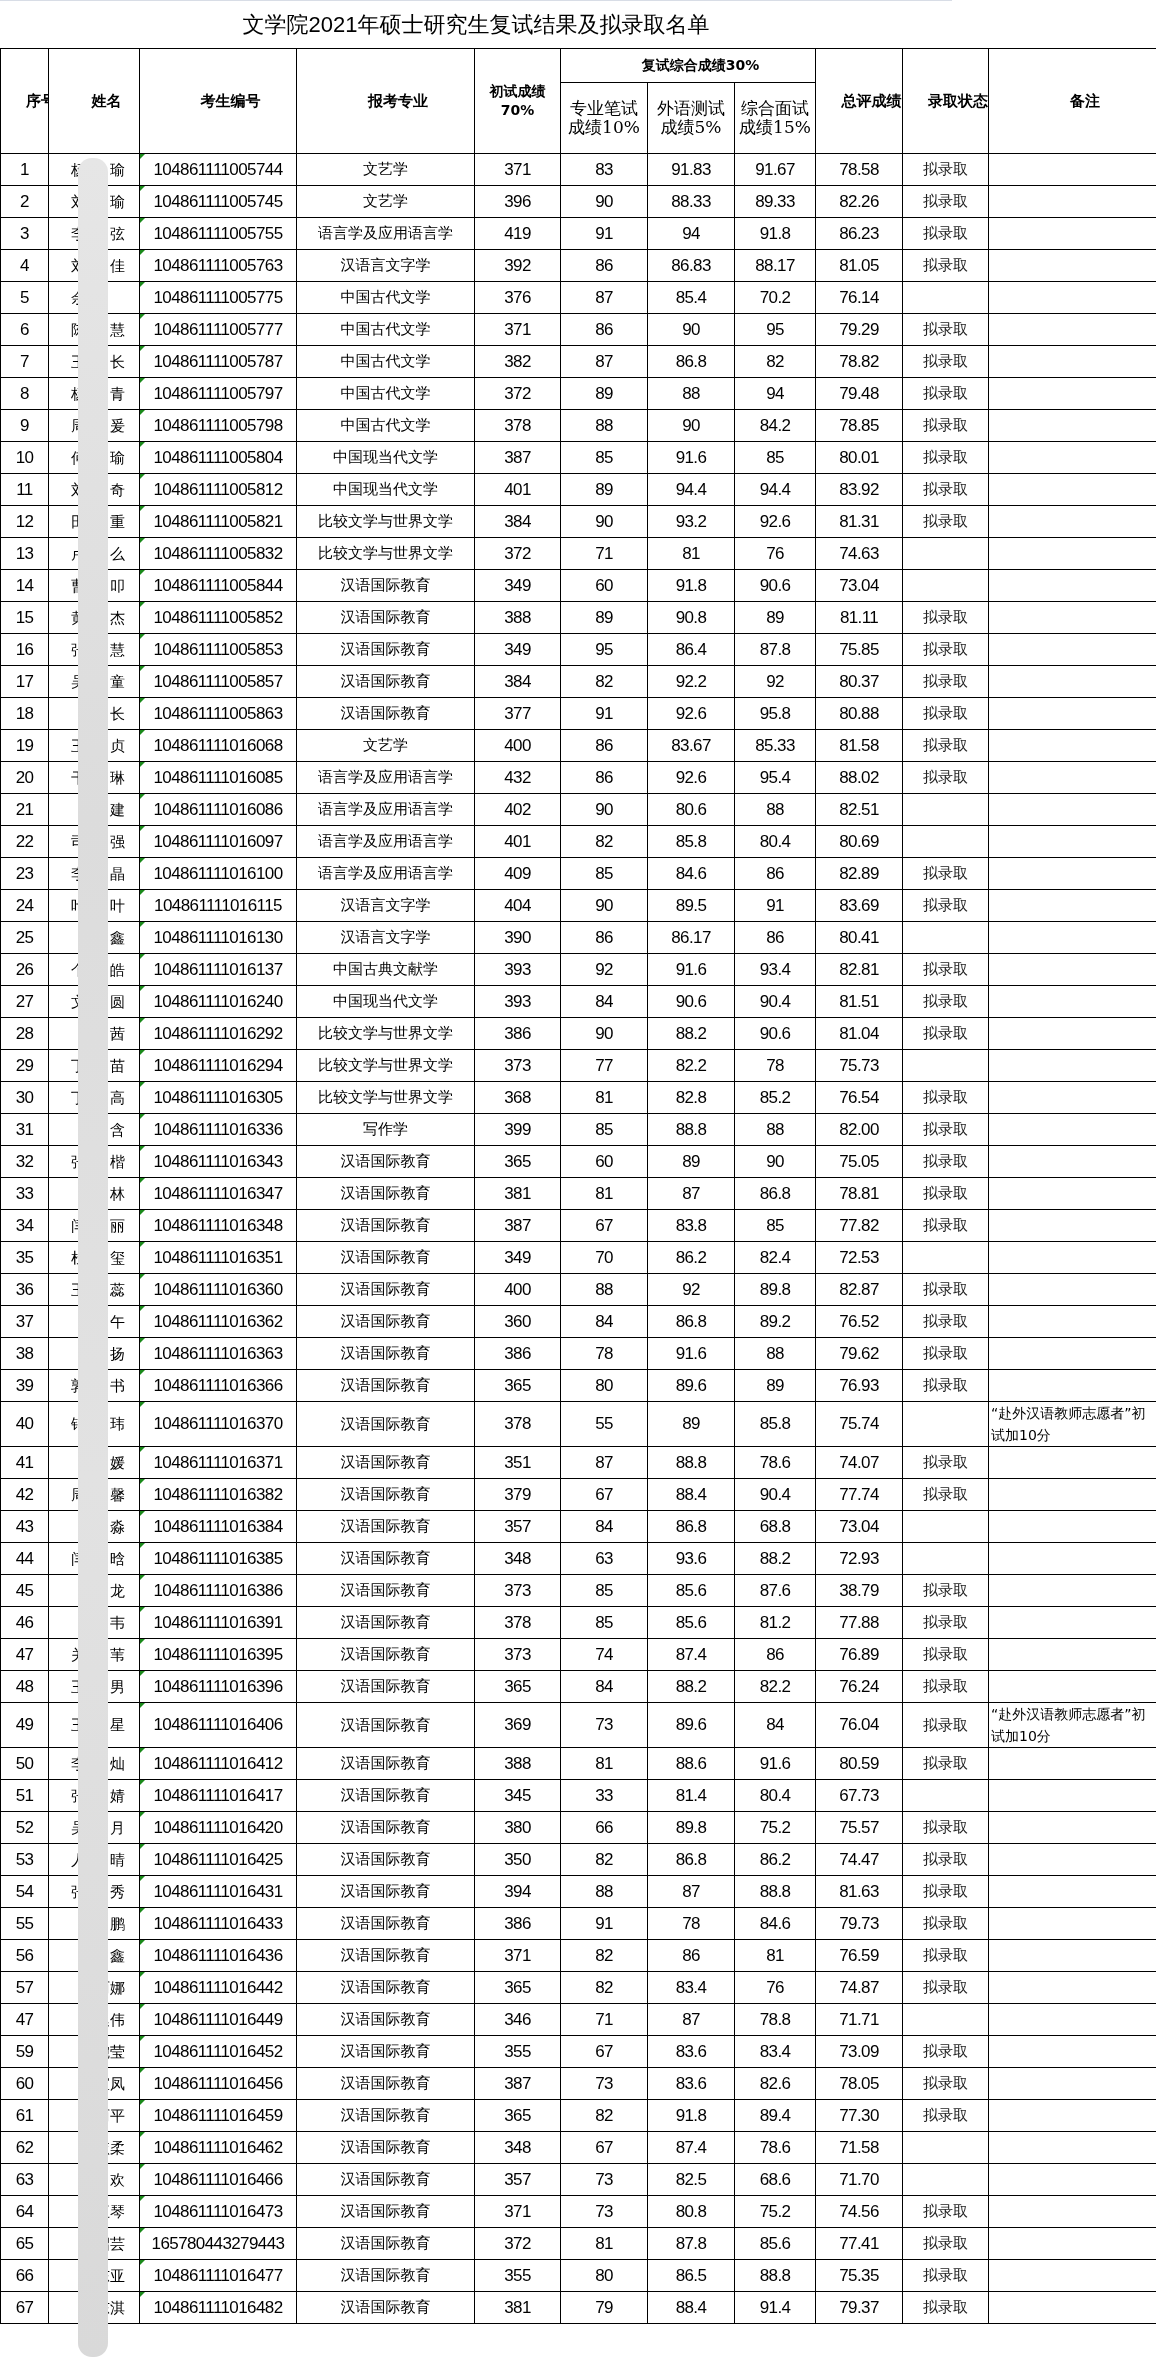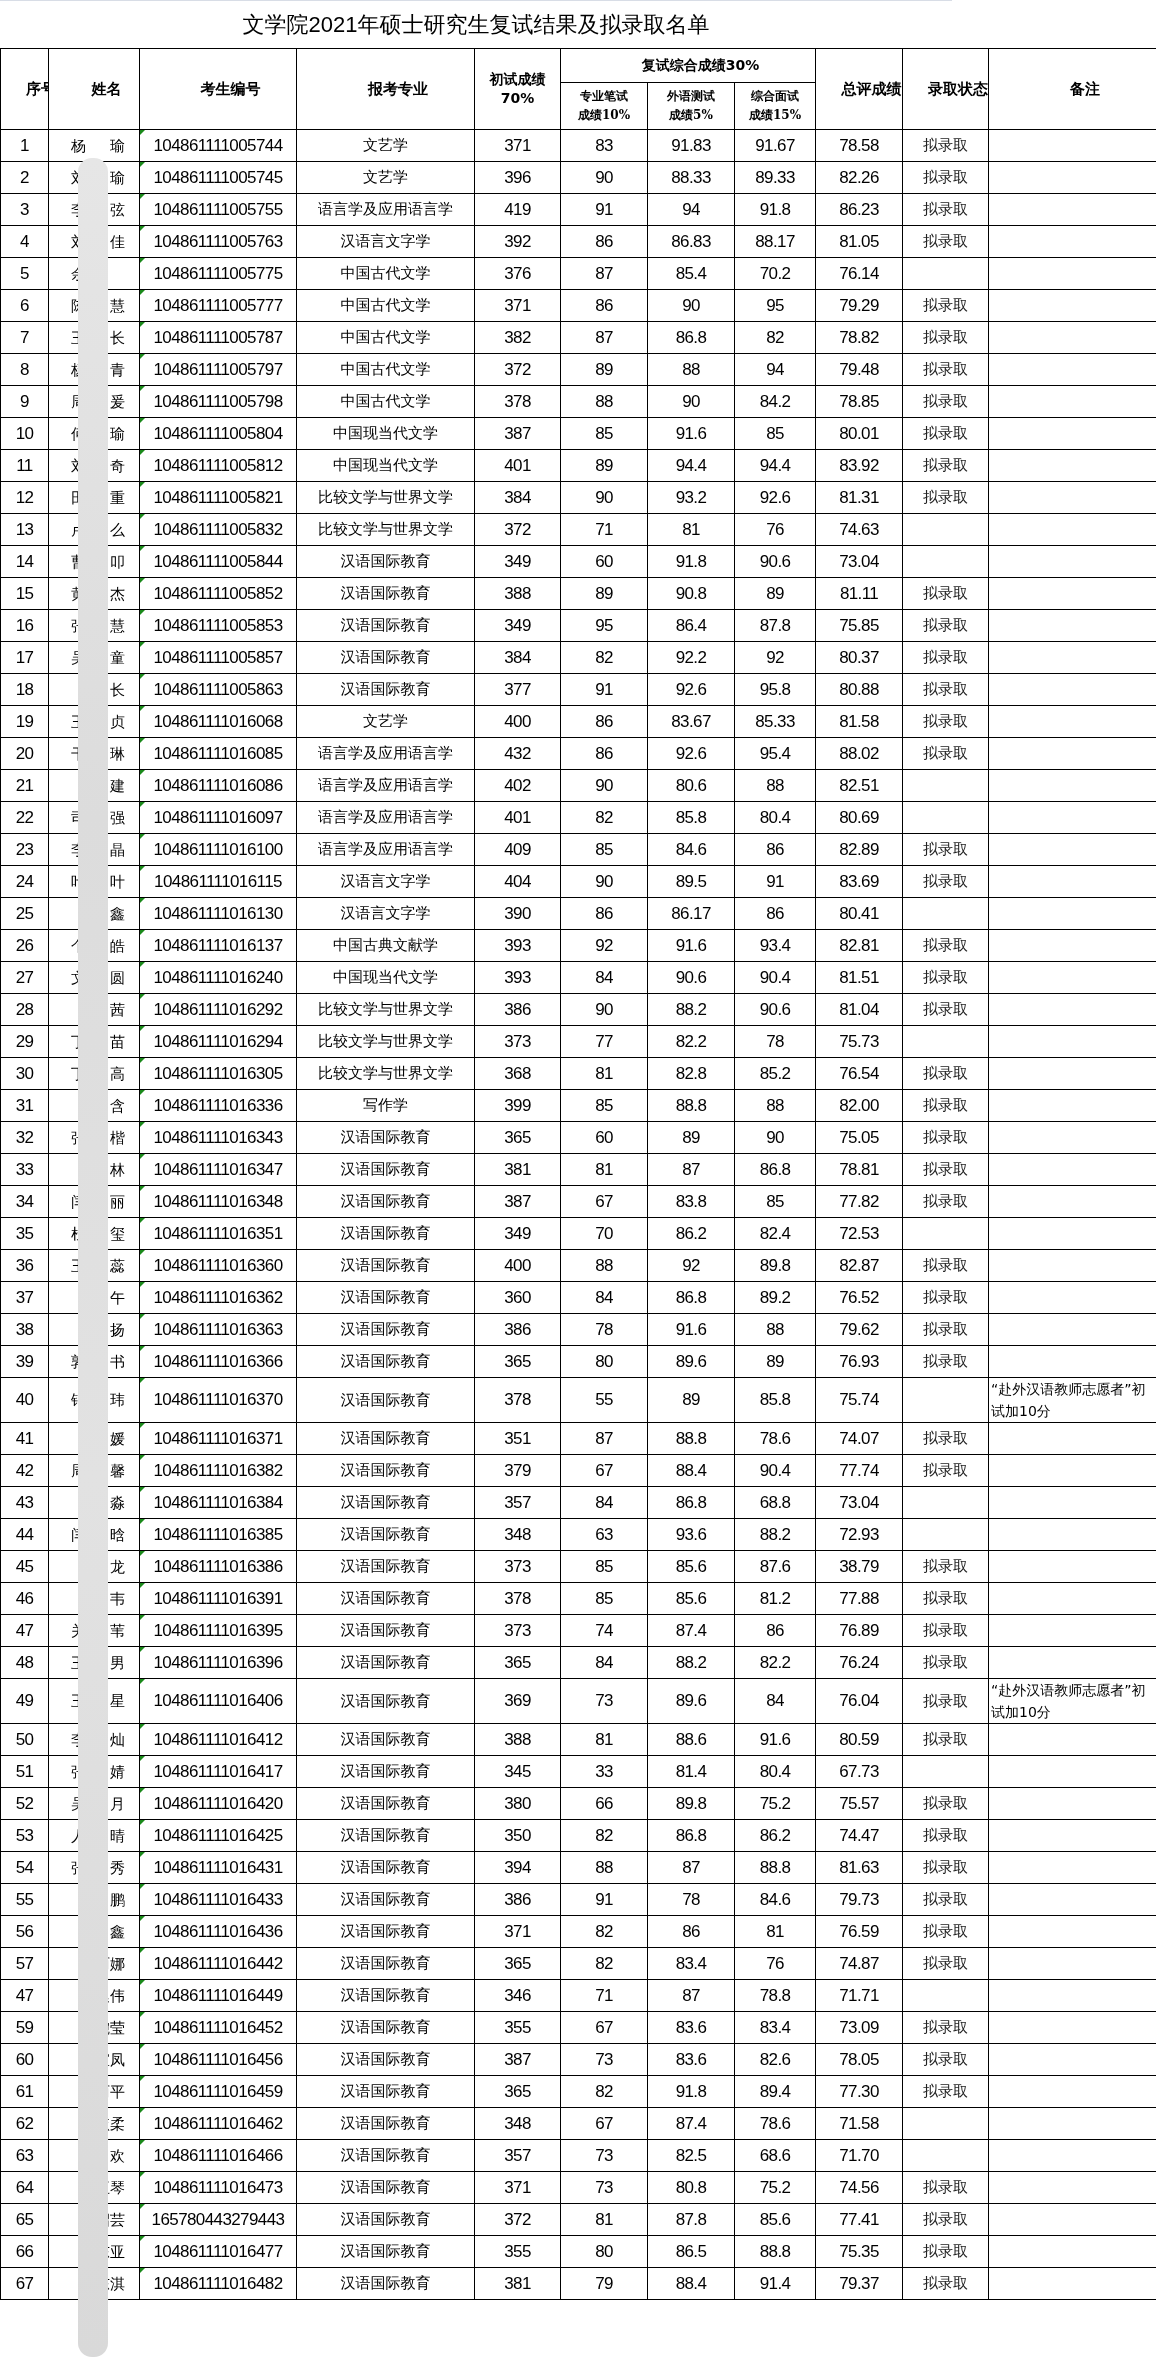--- a/index.html
+++ b/index.html
@@ -1,21 +1,21 @@
 <!DOCTYPE html>
 <html><head>
 <meta charset="utf-8">
 <style>
   html, body { margin: 0; padding: 0; background: #ffffff; }
   body { width: 1156px; height: 2357px; overflow: hidden; position: relative; font-family: "Liberation Sans", "DejaVu Sans", sans-serif; color: #000; }
   .title { position: absolute; left: 0; top: 0; width: 952px; height: 48px; display: flex; align-items: center; justify-content: center; font-size: 22px; font-weight: normal; letter-spacing: 0px; border-top: 1px solid #d8dde6; box-sizing: border-box; }
   table { position: absolute; left: 0; top: 48px; border-collapse: collapse; table-layout: fixed; width: 1156px; }
   td, th { border: 1.5px solid #000; padding: 0; text-align: center; vertical-align: middle; overflow: hidden; white-space: nowrap; }
   th { font-weight: bold; font-size: 15px; font-family: "DejaVu Sans", sans-serif; line-height: 20px; padding-left: 25px; }
-  th.sub { font-size: 12px; font-weight: bold; font-family: "DejaVu Serif", serif; line-height: 19px; }
+  th.sub { font-size: 17px; font-weight: normal; font-family: "DejaVu Serif", serif; line-height: 19px; }
   th.sub.top { font-family: "DejaVu Sans", sans-serif; font-weight: bold; font-size: 14px; }
   td { font-size: 16px; height: 31px; font-family: "Liberation Sans Narrow", "Liberation Sans", sans-serif; }
   td.num { font-size: 17px; letter-spacing: -0.6px; }
   td.cjk { font-size: 15px; font-family: "DejaVu Sans", sans-serif; }
   td.status { font-size: 15px; font-family: "DejaVu Sans", sans-serif; color: #222; }
   td.note { font-size: 14px; text-align: left; white-space: normal; line-height: 22px; padding-left: 2px; font-family: "DejaVu Sans", sans-serif; }
   tr.tall td { height: 44px; }
   td.id { position: relative; }
   td.id::before { content: ""; position: absolute; left: 0; top: 0; border-top: 5px solid #1a8a1a; border-right: 5px solid transparent; }
   td.name { position: relative; font-family: "DejaVu Sans", sans-serif; font-size: 15px; }
@@ -50,21 +50,21 @@
       <th rowspan="2">报考专业</th>
       <th rowspan="2" class="sub top" style="white-space:normal;padding:0 6px">初试成绩<br>70%</th>
       <th colspan="3" class="sub top">复试综合成绩30%</th>
       <th rowspan="2">总评成绩</th>
       <th rowspan="2">录取状态</th>
       <th rowspan="2">备注</th>
     </tr>
     <tr style="height:43px">
       <th class="sub" style="white-space:normal;padding:0 4px">专业笔试<br>成绩10%</th>
       <th class="sub" style="white-space:normal;padding:0 4px">外语测试<br>成绩5%</th>
-      <th class="sub" style="white-space:normal;padding:4px 4px">综合面试<br>成绩15%</th>
+      <th class="sub" style="white-space:normal;padding:16px 4px">综合面试<br>成绩15%</th>
     </tr>
   </thead>
   <tbody id="tbody">
   <tr>
     <td class="num">1</td>
     <td class="name">
           <span class="l">杨</span>
           <span class="r">瑜</span>
         </td>
     <td class="num id">104861111005744</td>

